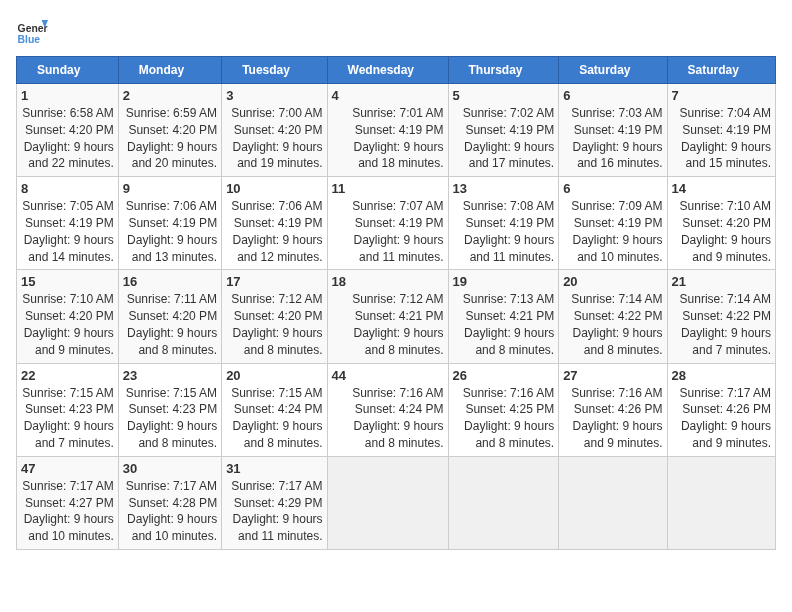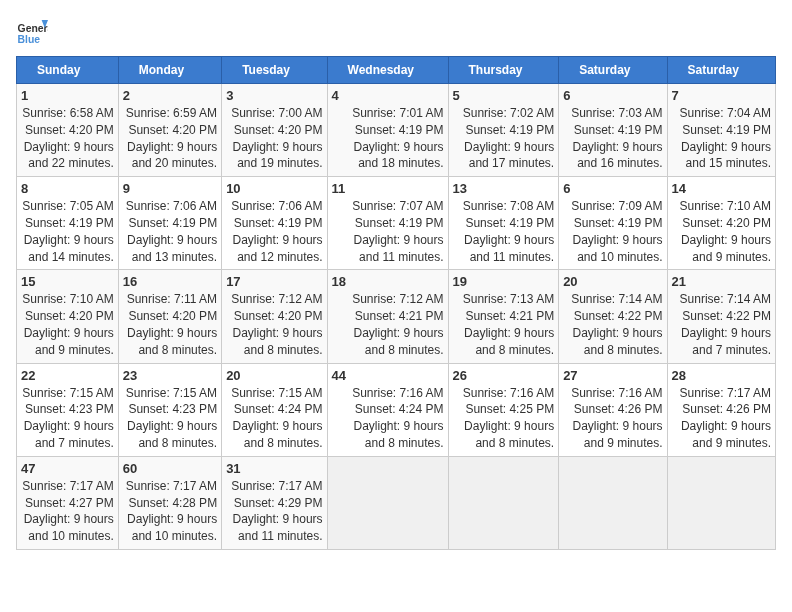--- a/index.html
+++ b/index.html
@@ -344,21 +344,21 @@
       <tr>
         <td>
           <span class="day-num">47</span>
           <div class="day-info">
             Sunrise: 7:17 AM<br>
             Sunset: 4:27 PM<br>
             Daylight: 9 hours and 10 minutes.
           </div>
         </td>
         <td>
-          <span class="day-num">60</span>
+          <span class="day-num">30</span>
           <div class="day-info">
             Sunrise: 7:17 AM<br>
             Sunset: 4:28 PM<br>
             Daylight: 9 hours and 10 minutes.
           </div>
         </td>
         <td>
           <span class="day-num">31</span>
           <div class="day-info">
             Sunrise: 7:17 AM<br>

